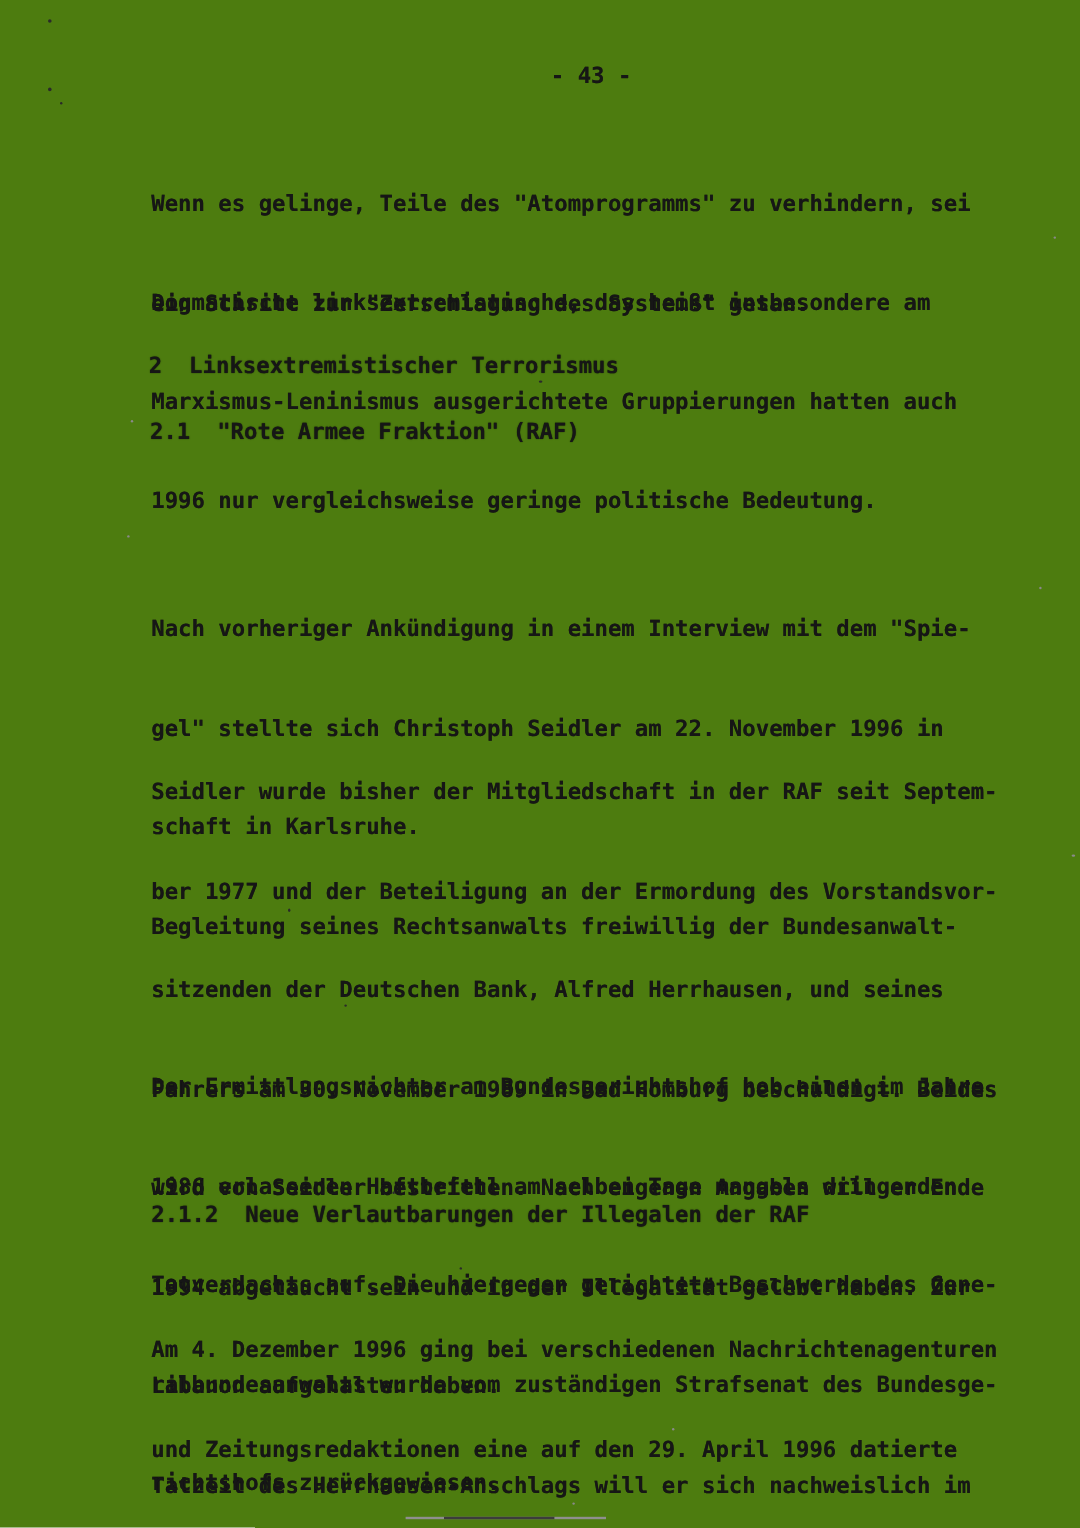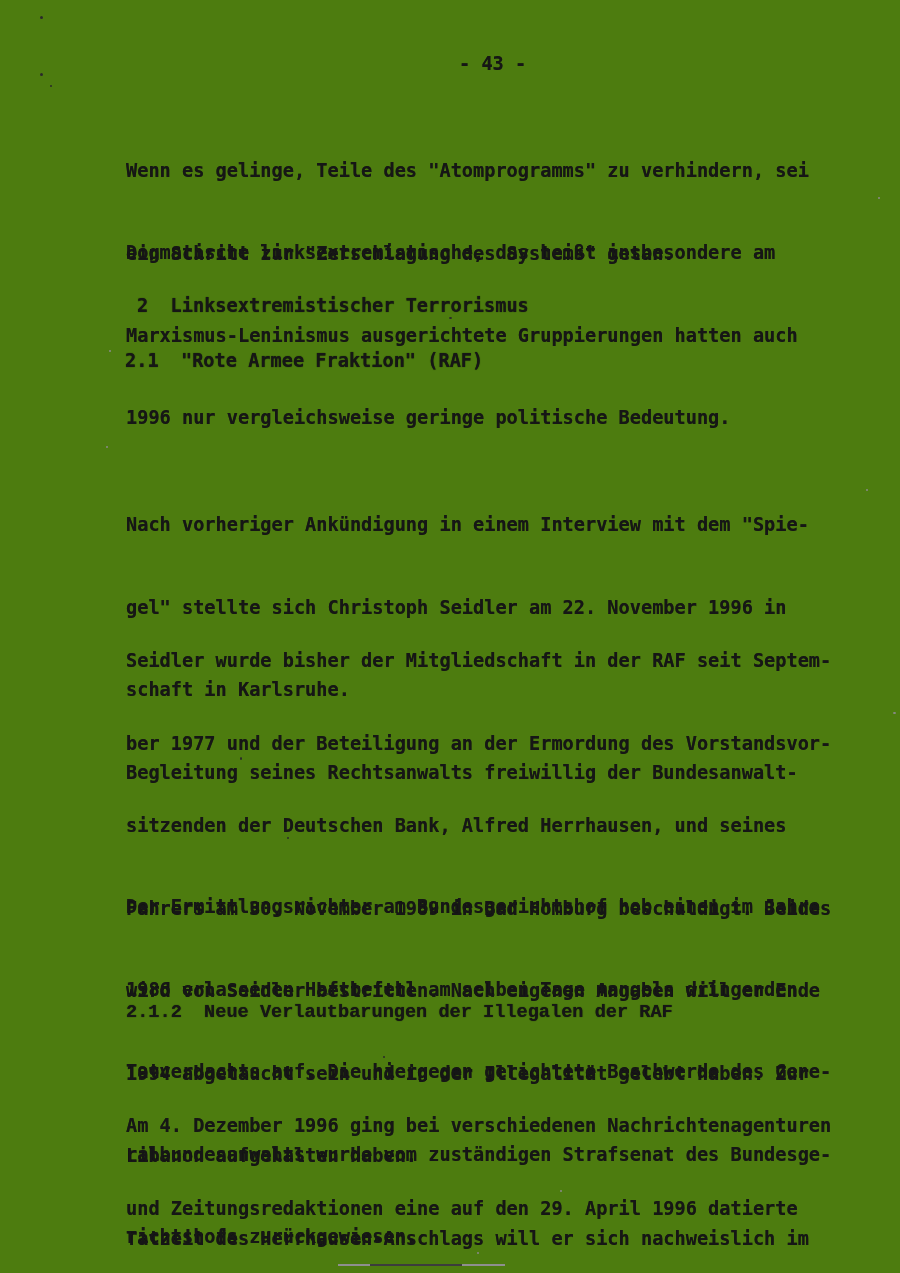--- a/index.html
+++ b/index.html
@@ -54,21 +54,21 @@
     <div class="line">Wenn es gelinge, Teile des "Atomprogramms" zu verhindern, sei</div>
     <div class="line">ein Schritt zur "Zerschlagung des Systems" getan.</div>
   </div>
 
   <div class="txt body-block" style="top:184px;">
     <div class="line">Dogmatische linksextremistische, das heißt insbesondere am</div>
     <div class="line">Marxismus-Leninismus ausgerichtete Gruppierungen hatten auch</div>
     <div class="line">1996 nur vergleichsweise geringe politische Bedeutung.</div>
   </div>
 
-  <div class="txt heading" style="left:124px; top:292px;margin-left:13px;">2  Linksextremistischer Terrorismus</div>
+  <div class="txt heading" style="left:124px; top:292px;">2  Linksextremistischer Terrorismus</div>
 
   <div class="txt heading" style="left:125px; top:347px;">2.1  "Rote Armee Fraktion" (RAF)</div>
 
 
   <div class="txt body-block" style="top:456px;">
     <div class="line">Nach vorheriger Ankündigung in einem Interview mit dem "Spie-</div>
     <div class="line">gel" stellte sich Christoph Seidler am 22. November 1996 in</div>
     <div class="line">schaft in Karlsruhe.</div>
     <div class="line">Begleitung seines Rechtsanwalts freiwillig der Bundesanwalt-</div>
   </div>
@@ -85,21 +85,21 @@
   </div>
 
   <div class="txt body-block" style="top:838px;">
     <div class="line">Der Ermittlungsrichter am Bundesgerichtshof hob einen im Jahre</div>
     <div class="line">1986 erlassenen Haftbefehl am selben Tage mangels dringenden</div>
     <div class="line">Tatverdachts auf. Die hiergegen gerichtete Beschwerde des Gene-</div>
     <div class="line">ralbundesanwalts wurde vom zuständigen Strafsenat des Bundesge-</div>
     <div class="line">richtshofs zurückgewiesen.</div>
   </div>
 
-  <div class="txt heading" style="left:126px; top:999px;font-family:Liberation Mono, monospace;">2.1.2  Neue Verlautbarungen der Illegalen der RAF</div>
+  <div class="txt heading" style="left:126px; top:999px;">2.1.2  Neue Verlautbarungen der Illegalen der RAF</div>
 
   <div class="txt body-block" style="top:1057px;">
     <div class="line">Am 4. Dezember 1996 ging bei verschiedenen Nachrichtenagenturen</div>
     <div class="line">und Zeitungsredaktionen eine auf den 29. April 1996 datierte</div>
     
     
   </div>
 
   <div class="speck" style="left:40px; top:16px; width:3px; height:3px;"></div>
   <div class="speck" style="left:40px; top:73px; width:3px; height:3px;"></div>

